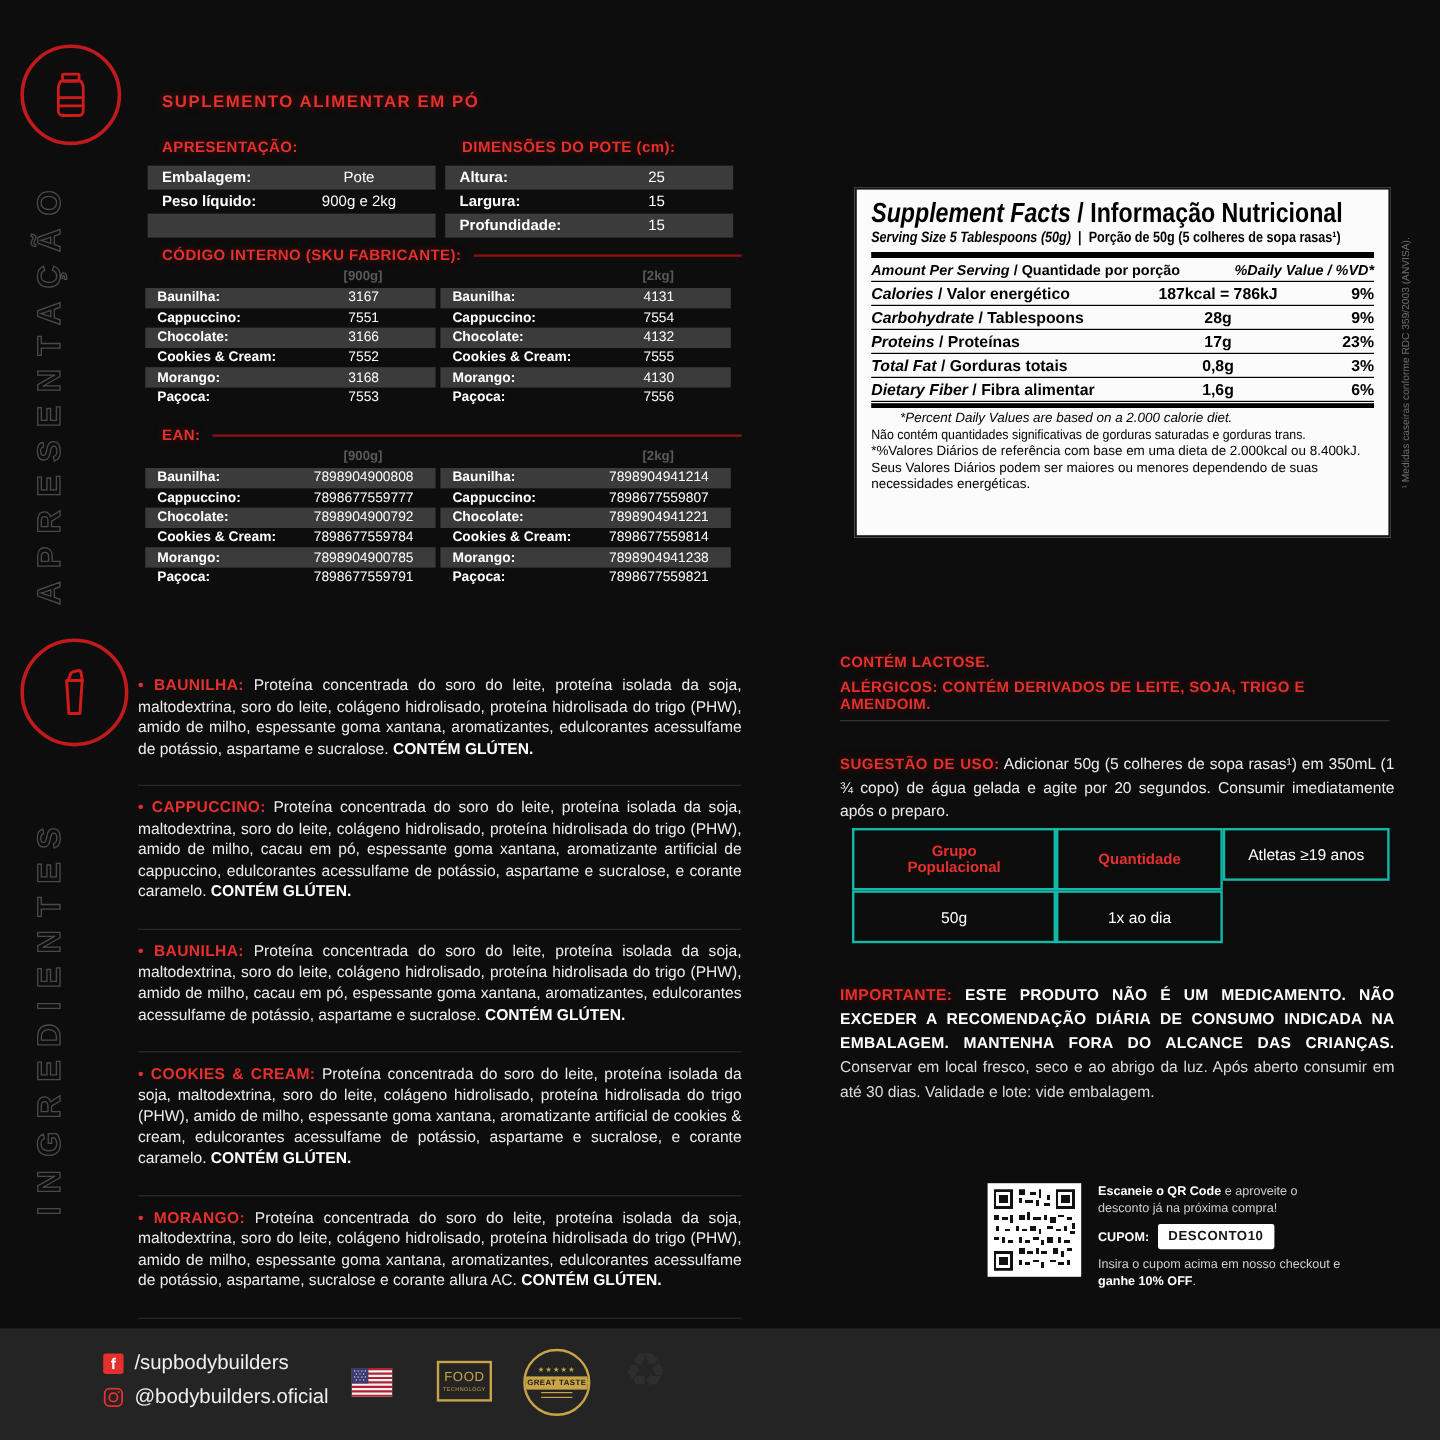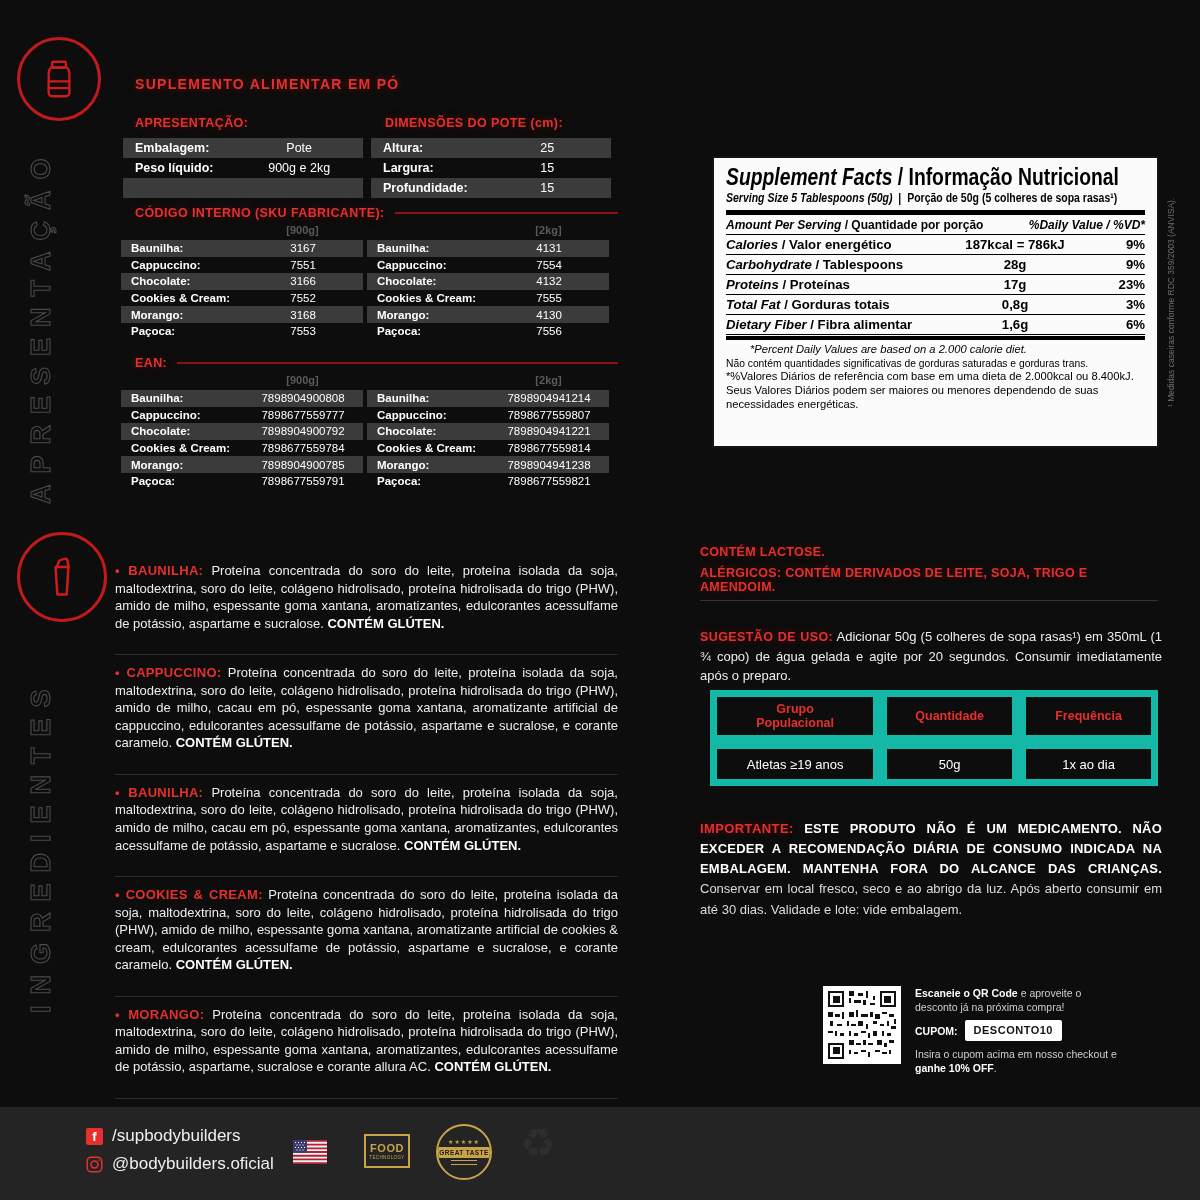--- a/index.html
+++ b/index.html
@@ -77,21 +77,21 @@
   .allergens{position:absolute;left:700px;top:545px;width:462px;}
   .allergens div{color:#e6302d;font-weight:700;font-size:12.5px;letter-spacing:.3px;
                  margin-bottom:7px;text-shadow:0 0 8px rgba(225,30,30,.3);}
   .divider{position:absolute;left:700px;top:600px;width:458px;height:1px;background:#333;}
   .usage{position:absolute;left:700px;top:614px;width:462px;font-size:13px;line-height:1.5;
          text-align:justify;color:#ededed;}
   .usage .rh{font-size:12.5px;}
 
   .utable{position:absolute;left:710px;top:690px;width:448px;display:grid;
           grid-template-columns:38% 31% 31%;}
-  .utable .cell{border:7px solid #14b8a6;display:flex;align-items:center;justify-content:center;
+  .utable .cell{border:2px solid #14b8a6;display:flex;align-items:center;justify-content:center;
                 text-align:center;box-sizing:border-box;}
   .utable .head{height:52px;color:#e6302d;font-weight:700;font-size:12.5px;}
   .utable .head span{max-width:110px;}
   .utable .body{height:44px;color:#fff;font-size:13px;}
 
   .important{position:absolute;left:700px;top:806px;width:462px;font-size:13px;
              line-height:1.55;text-align:justify;color:#dcdcdc;}
   .important .rh{font-size:13px;}
   .important b{color:#fff;letter-spacing:.2px;}
 
@@ -109,21 +109,21 @@
   
   .footer{position:absolute;left:0;bottom:0;width:1200px;height:93px;background:#242424;}
   .social{position:absolute;left:86px;top:19px;display:flex;flex-direction:column;gap:8px;}
   .socrow{display:flex;align-items:center;gap:9px;color:#efefef;font-size:17px;}
   .fbi{width:17px;height:17px;background:#e6302d;border-radius:2px;color:#fff;font-weight:700;
        font-size:13px;display:flex;align-items:center;justify-content:center;}
   .flag{position:absolute;left:293px;top:33px;}
   .food{position:absolute;left:364px;top:27px;width:46px;height:34px;border:2px solid #c9a348;
         box-sizing:border-box;display:flex;flex-direction:column;align-items:center;
         justify-content:center;gap:1px;}
-  .f-main{color:#c9a348;font-weight:700;font-size:11px;letter-spacing:.5px;line-height:11px;}
+  .f-main{color:#c9a348;font-weight:400;font-size:11px;letter-spacing:.5px;line-height:11px;}
   .f-sub{color:#c9a348;font-size:4.5px;letter-spacing:.4px;}
   .taste{position:absolute;left:436px;top:17px;width:56px;height:56px;border:2px solid #c9a348;
          border-radius:50%;box-sizing:border-box;display:flex;flex-direction:column;
          align-items:center;justify-content:center;gap:2px;overflow:hidden;}
   .t-stars{color:#c9a348;font-size:6px;letter-spacing:1px;line-height:6px;}
   .t-band{background:#c9a348;color:#1a1a1a;font-weight:700;font-size:6.5px;width:120%;
           text-align:center;padding:2px 0;letter-spacing:.4px;}
   .t-sub{width:26px;height:3px;border-top:1px solid #c9a348;border-bottom:1px solid #c9a348;}
   .recycle{position:absolute;left:520px;top:16px;font-size:40px;color:#2e2e2e;line-height:1;}
 </style>
@@ -364,23 +364,20 @@
 
   <p class="usage"><span class="rh">SUGESTÃO DE USO:</span> <span>Adicionar 50g (5 colheres de sopa rasas¹) em 350mL (1 ¾ copo) de água gelada e agite por 20 segundos. Consumir imediatamente após o preparo.</span></p>
 
   <div class="utable">
     <div class="cell head">
         <span>Grupo Populacional</span>
       </div>
     <div class="cell head">
         <span>Quantidade</span>
       </div>
-    <div class="cell head">
-        <span>Frequência</span>
-      </div>
     <div class="cell body">
         <span>Atletas ≥19 anos</span>
       </div>
     <div class="cell body">
         <span>50g</span>
       </div>
     <div class="cell body">
         <span>1x ao dia</span>
       </div>
   </div>

